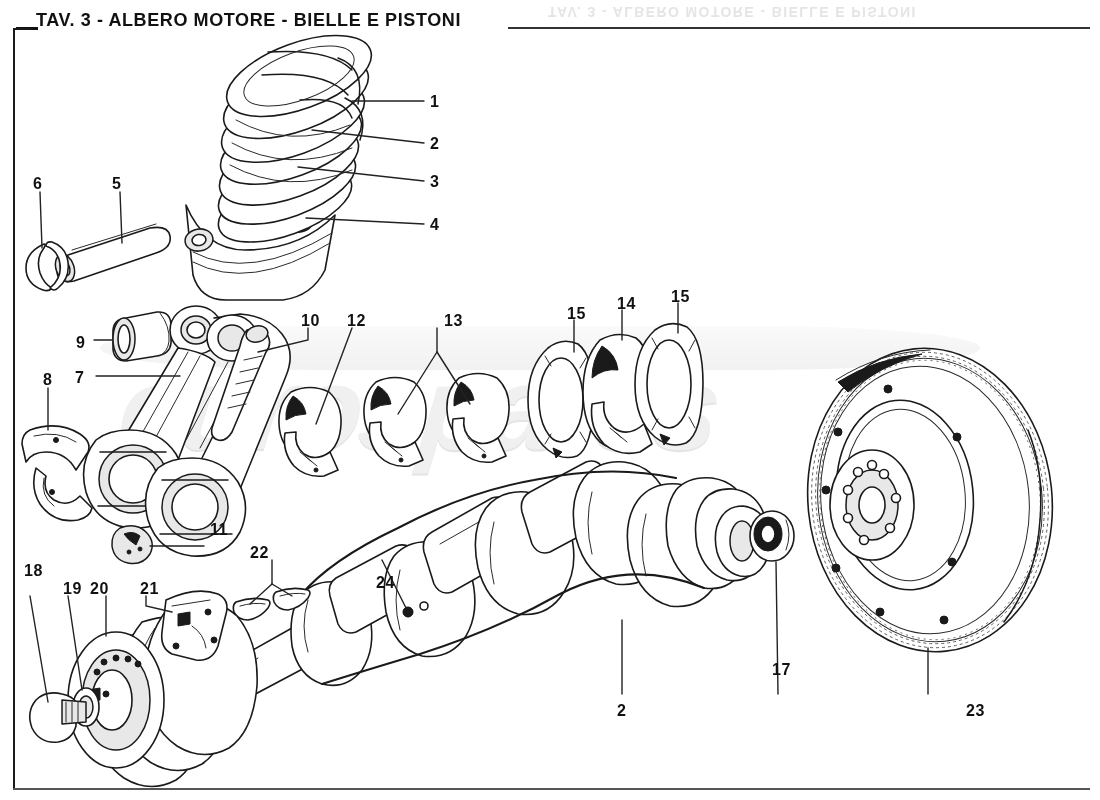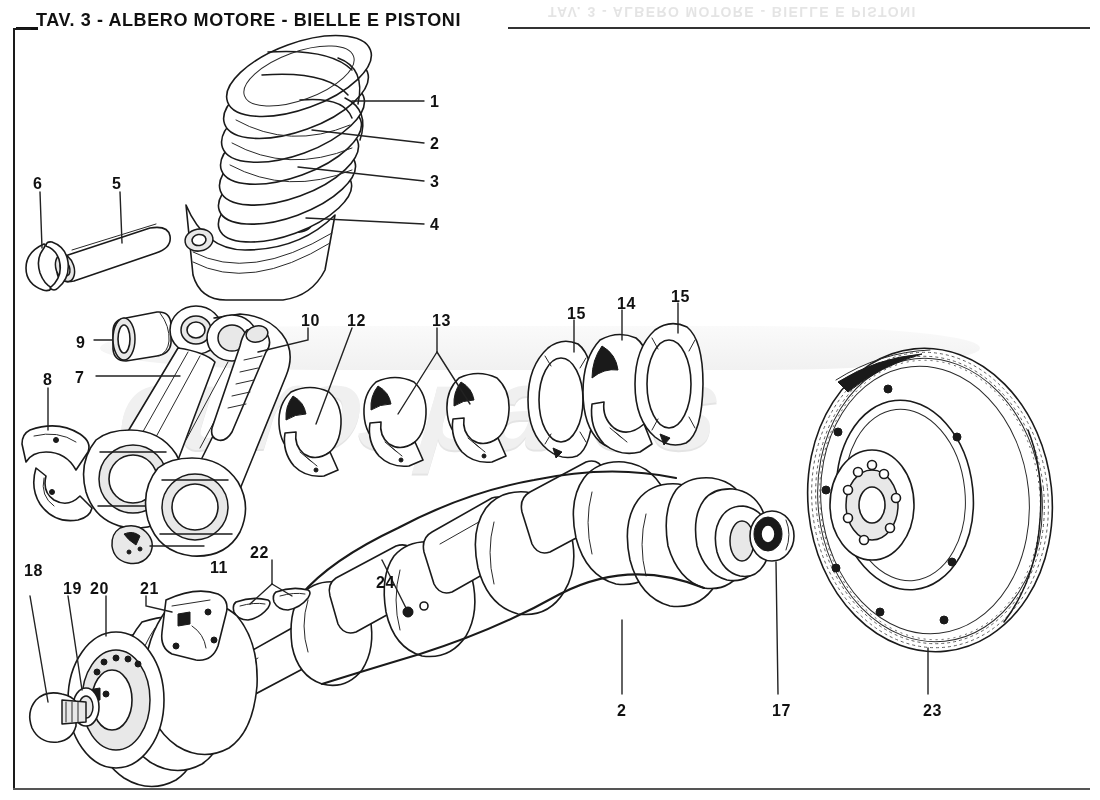--- a/index.html
+++ b/index.html
@@ -456,29 +456,29 @@
   <div class="num" style="left:430px;top:94px">1</div>
   <div class="num" style="left:430px;top:136px">2</div>
   <div class="num" style="left:430px;top:174px">3</div>
   <div class="num" style="left:430px;top:217px">4</div>
   <div class="num" style="left:112px;top:176px">5</div>
   <div class="num" style="left:33px;top:176px">6</div>
   <div class="num" style="left:75px;top:370px">7</div>
   <div class="num" style="left:43px;top:372px">8</div>
   <div class="num" style="left:76px;top:335px">9</div>
   <div class="num" style="left:301px;top:313px">10</div>
-  <div class="num" style="left:210px;top:560px">11</div>
+  <div class="num" style="left:210px;top:522px">11</div>
   <div class="num" style="left:347px;top:313px">12</div>
-  <div class="num" style="left:432px;top:313px">13</div>
+  <div class="num" style="left:444px;top:313px">13</div>
   <div class="num" style="left:617px;top:296px">14</div>
   <div class="num" style="left:567px;top:306px">15</div>
   <div class="num" style="left:671px;top:289px">15</div>
   <div class="num" style="left:617px;top:703px">2</div>
-  <div class="num" style="left:772px;top:703px">17</div>
+  <div class="num" style="left:772px;top:662px">17</div>
   <div class="num" style="left:24px;top:563px">18</div>
   <div class="num" style="left:63px;top:581px">19</div>
   <div class="num" style="left:90px;top:581px">20</div>
   <div class="num" style="left:140px;top:581px">21</div>
   <div class="num" style="left:250px;top:545px">22</div>
-  <div class="num" style="left:923px;top:703px">23</div>
+  <div class="num" style="left:966px;top:703px">23</div>
   <div class="num" style="left:376px;top:575px">24</div>
 
 </div>
 
 </body></html>

